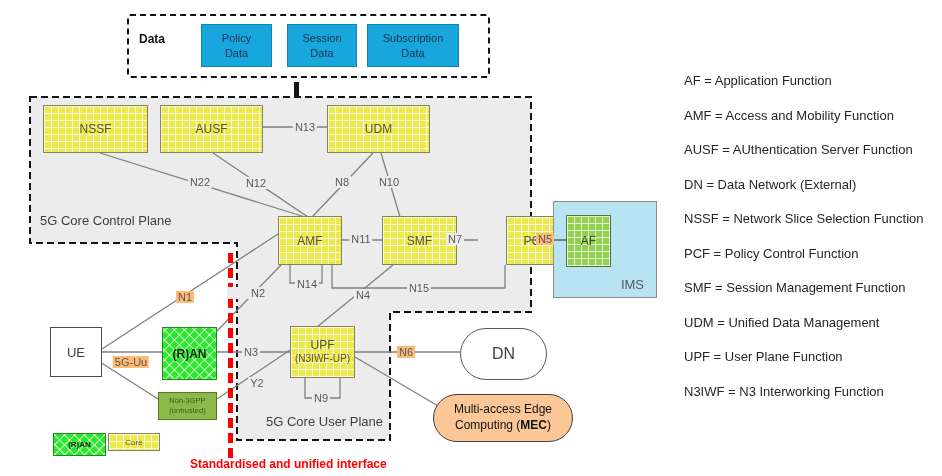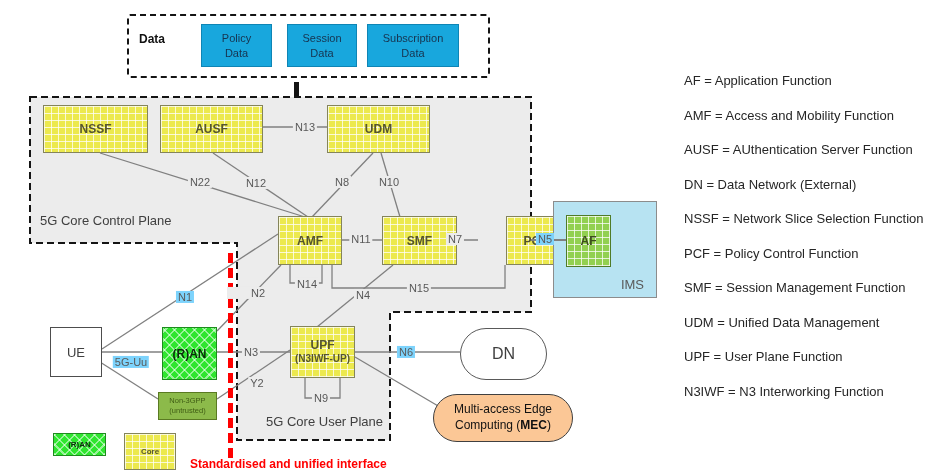--- a/index.html
+++ b/index.html
@@ -6,36 +6,36 @@
   #canvas{position:relative;width:942px;height:476px;background:#fff;overflow:hidden;
           font-family:"Liberation Sans",sans-serif;}
   .abs{position:absolute;}
   svg{position:absolute;left:0;top:0;}
   
   .nf{position:absolute;display:flex;align-items:center;justify-content:center;
       background-color:#ece94e;
       background-image:linear-gradient(rgba(255,255,255,.75) 1px,transparent 1px),
                        linear-gradient(90deg,rgba(255,255,255,.75) 1px,transparent 1px);
       background-size:7px 7px;
-      border:1.5px solid #84845a;color:#55552e;font-size:12px;font-weight:700;
+      border:1.5px solid #84845a;color:#55552e;font-size:12px;font-weight:400;
       box-sizing:border-box;text-align:right;}
   
   .datab{position:absolute;display:flex;align-items:center;justify-content:center;
       background:#18a7dd;border:1.5px solid #0e85b5;color:#17334f;font-size:11px;
       line-height:1.35;text-align:center;box-sizing:border-box;white-space:pre-line;}
   
   .ranb{position:absolute;display:flex;align-items:center;justify-content:center;
       background-color:#2ee62e;
       background-image:repeating-linear-gradient(45deg,rgba(255,255,255,.5) 0 1.5px,transparent 1.5px 7px),
                        repeating-linear-gradient(-45deg,rgba(255,255,255,.5) 0 1.5px,transparent 1.5px 7px);
       border:1.5px solid #1d8c1d;color:#0c2b0c;font-weight:600;box-sizing:border-box;text-align:center;}
   .ifl{position:absolute;transform:translate(-50%,-50%);font-size:11px;color:#595959;
        padding:0 2px;line-height:1.1;white-space:nowrap;}
   .on-gray{background:#ececec;}
-  .on-white{background:#7dd3fc;}
+  .on-white{background:#fdba74;}
   .regionlbl{position:absolute;font-size:13px;color:#404040;white-space:nowrap;}
   .pre{white-space:pre-line;}
   .defs-col{position:absolute;left:684px;top:74px;display:flex;flex-direction:column;gap:21.5px;
        font-size:13px;color:#262626;line-height:1;}
   .dashedbox{position:absolute;border:2px dashed #141414;background:#fff;box-sizing:border-box;border-radius:3px;}
 </style>
 </head>
 <body>
 
 <div id="canvas">
@@ -112,21 +112,21 @@
     <div>
       <span>Computing (</span><b>MEC</b><span>)</span>
     </div>
   </div>
 
   <div class="abs" style="left:531px;top:239px;width:35px;height:1.5px;background:#808080;"></div>
 
   <div class="ranb" style="left:53px;top:433px;width:53px;height:23px;font-size:8px;">
     <span>(R)AN</span>
   </div>
-  <div class="nf" style="left:124px;top:433px;width:52px;height:37px;font-size:8px;">
+  <div class="nf" style="left:108px;top:433px;width:52px;height:18px;font-size:8px;">
     <span>Core</span>
   </div>
 
   <div class="ifl on-gray" style="left:305px;top:127px;">N13</div>
   <div class="ifl on-gray" style="left:200px;top:182px;">N22</div>
   <div class="ifl on-gray" style="left:256px;top:183px;">N12</div>
   <div class="ifl on-gray" style="left:342px;top:182px;">N8</div>
   <div class="ifl on-gray" style="left:389px;top:182px;">N10</div>
   <div class="ifl on-gray" style="left:361px;top:239px;">N11</div>
   <div class="ifl on-gray" style="left:455px;top:239px;">N7</div>

